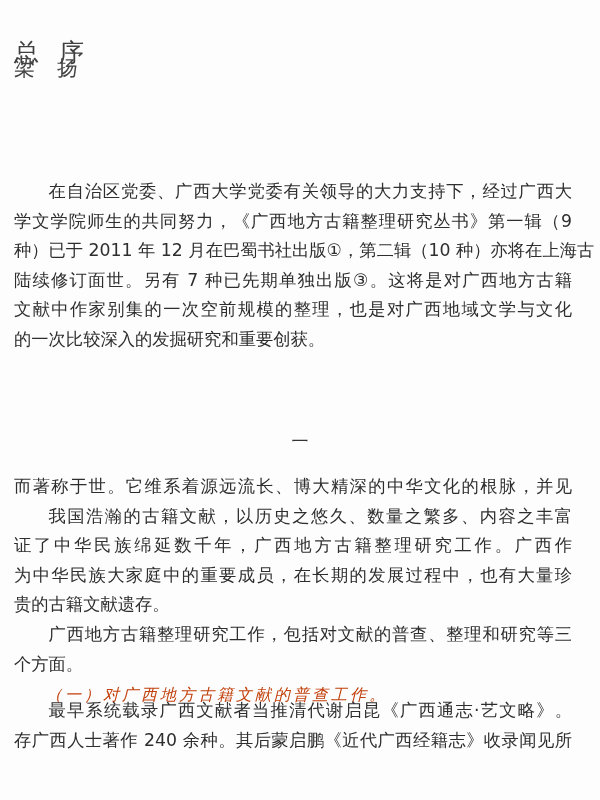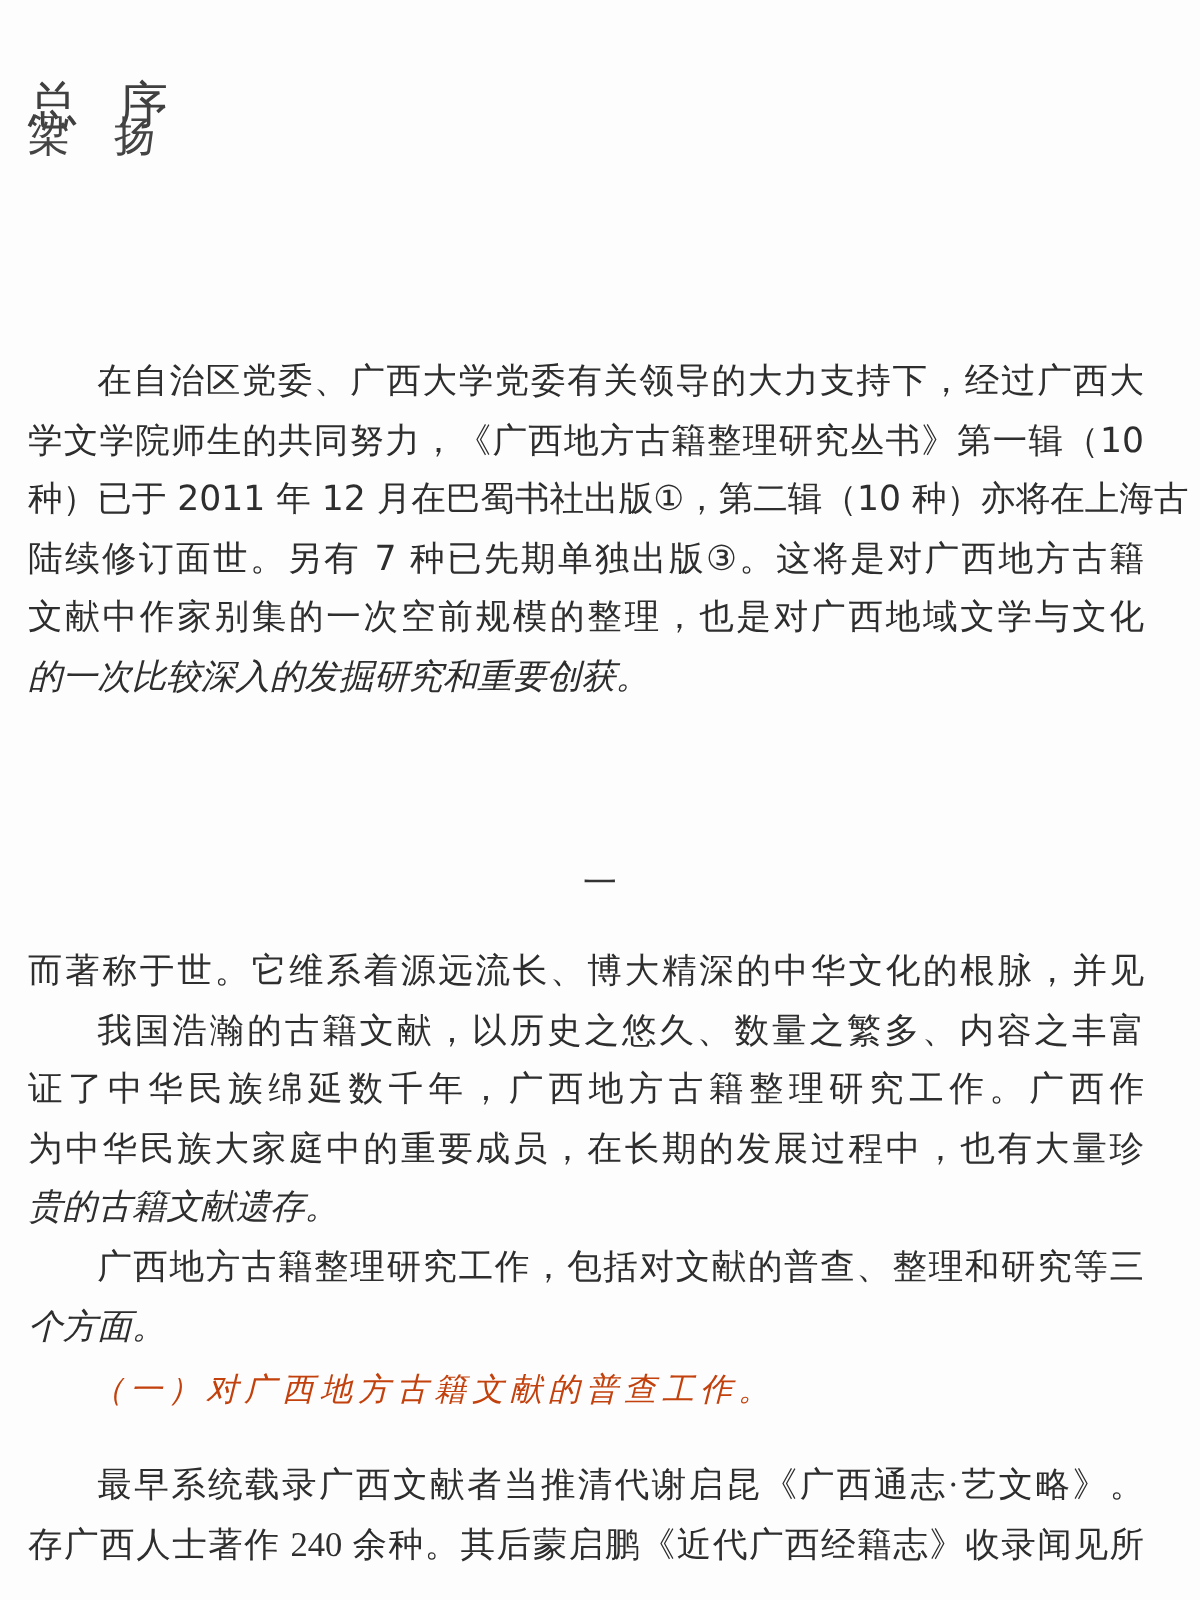--- a/index.html
+++ b/index.html
@@ -51,21 +51,20 @@
       color: #2e2e2e;
       font-family: "DejaVu Sans", "Liberation Sans", sans-serif;
     }
     .line {
       display: block;
       white-space: nowrap;
       text-align-last: justify;
     }
     .line.last {
       text-align-last: left;
-      font-style: italic;
     }
     .line.indent {
       padding-left: 2em;
     }
     .section-number {
       position: absolute;
       left: 0;
       width: 600px;
       top: 430px;
       text-align: center;
@@ -84,21 +83,21 @@
 </head>
 <body>
 
 <div class="page">
 
   <div class="title">总序</div>
   <div class="author">梁扬</div>
 
   <div class="body-block" style="top:177px;">
     <span class="line indent">在自治区党委、广西大学党委有关领导的大力支持下，经过广西大</span>
-    <span class="line">学文学院师生的共同努力，《广西地方古籍整理研究丛书》第一辑（10</span>
+    <span class="line">学文学院师生的共同努力，《广西地方古籍整理研究丛书》第一辑（9</span>
     <span class="line">种）已于 2011 年 12 月在巴蜀书社出版①，第二辑（10 种）亦将在上海古</span>
     <span class="line">陆续修订面世。另有 7 种已先期单独出版③。这将是对广西地方古籍</span>
     <span class="line">文献中作家别集的一次空前规模的整理，也是对广西地域文学与文化</span>
     <span class="line last">的一次比较深入的发掘研究和重要创获。</span>
   </div>
 
   <div class="section-number">一</div>
 
   <div class="body-block" style="top:472px;">
     <span class="line">而著称于世。它维系着源远流长、博大精深的中华文化的根脉，并见</span>
@@ -110,18 +109,18 @@
 
   <div class="body-block" style="top:620px;">
     <span class="line indent">广西地方古籍整理研究工作，包括对文献的普查、整理和研究等三</span>
     <span class="line last">个方面。</span>
   </div>
 
   <div class="body-block" style="top:680px;">
     <span class="line last indent subheading">（一）对广西地方古籍文献的普查工作。</span>
   </div>
 
-  <div class="body-block" style="top:728px;font-family:Liberation Serif, serif;">
+  <div class="body-block" style="top:696px;">
     <span class="line indent">最早系统载录广西文献者当推清代谢启昆《广西通志·艺文略》。</span>
     <span class="line">存广西人士著作 240 余种。其后蒙启鹏《近代广西经籍志》收录闻见所</span>
   </div>
 
 </div>
 
 </body></html>

